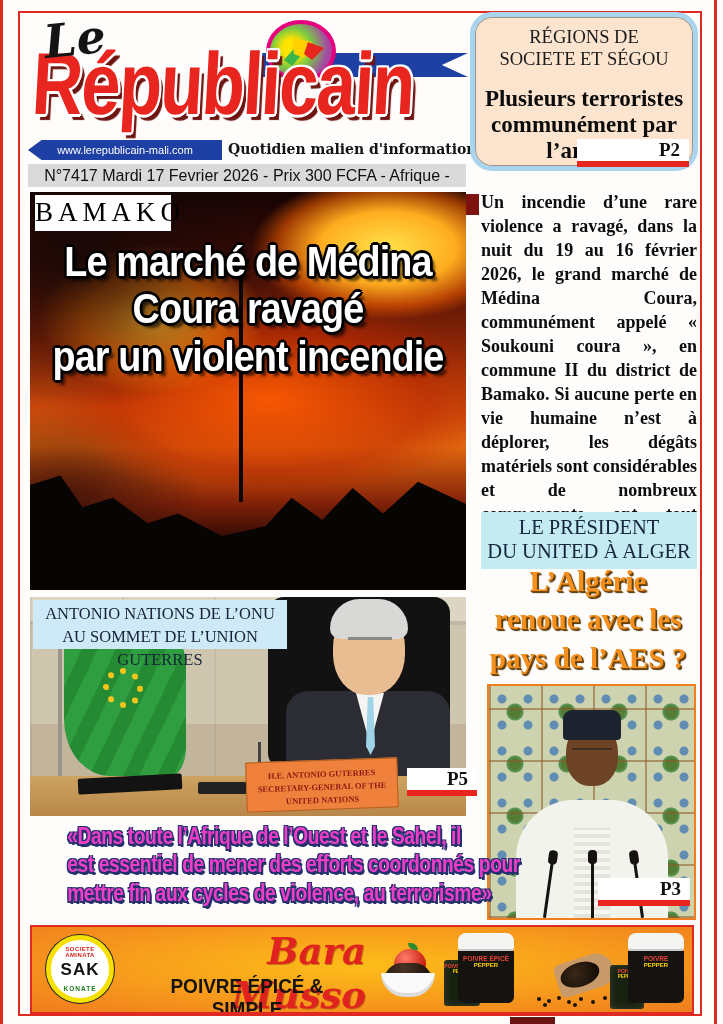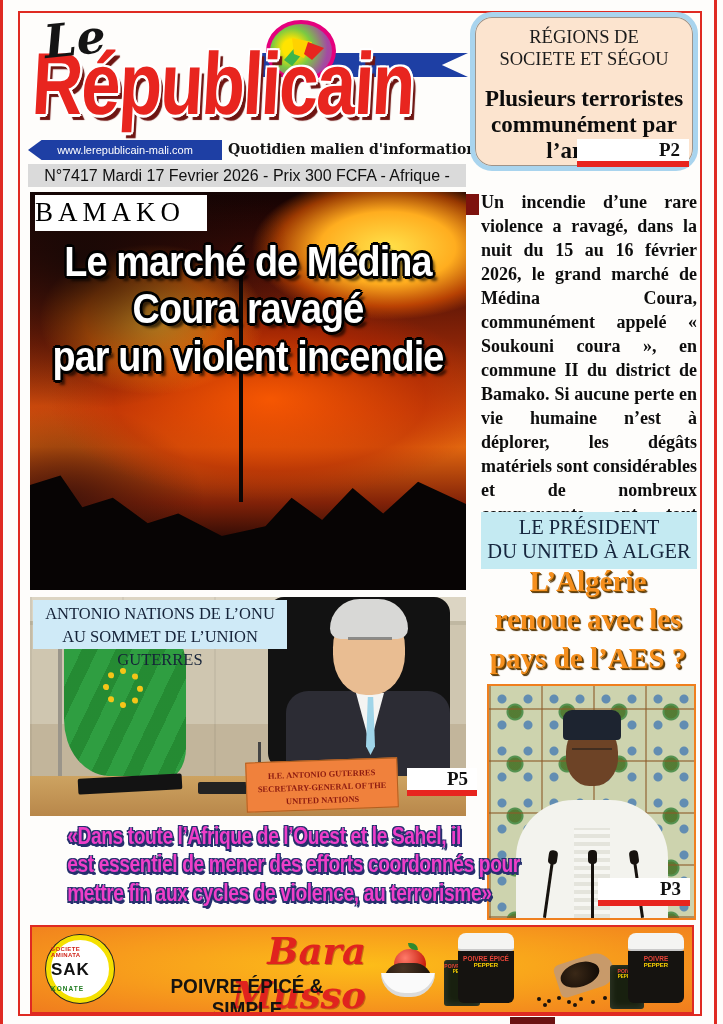--- a/index.html
+++ b/index.html
@@ -56,22 +56,22 @@
     radial-gradient(ellipse 150px 100px at 28% 32%,#ffb82e 0%,rgba(255,120,10,.8) 45%,transparent 75%),
     radial-gradient(ellipse 260px 120px at 55% 52%,rgba(255,90,0,.85),rgba(190,40,0,.5) 60%,transparent 85%),
     radial-gradient(ellipse 200px 140px at 8% 78%,rgba(60,18,10,.9),transparent 70%),
     linear-gradient(180deg,#140303 0%,#3c0b06 16%,#8a2407 38%,#cc4a0c 55%,#e2670f 64%,#822208 78%,#160404 90%,#050202 100%);}
   .fire-smoke{left:0;top:0;width:60%;height:55%;
     background:radial-gradient(ellipse at 20% 30%,rgba(20,8,6,.85),transparent 70%);}
   .fire-sil{left:0;bottom:0;width:100%;height:40%;background:#070404;
     clip-path:polygon(0 34%,7% 28%,12% 48%,19% 42%,27% 58%,34% 52%,44% 66%,54% 60%,60% 42%,67% 56%,74% 36%,81% 52%,89% 32%,100% 46%,100% 100%,0 100%);}
   .fire-pole{left:48%;top:18%;width:4px;height:60%;background:#0c0606;}
   .fire-pole::before{content:"";position:absolute;left:-6px;top:-6px;width:16px;height:6px;background:#0c0606;}
-  .bamako-box{left:5px;top:3px;width:172px;height:36px;background:#fff;
-    font-size:27px;letter-spacing:5px;text-align:left;line-height:35px;color:#000;}
+  .bamako-box{left:5px;top:3px;width:136px;height:36px;background:#fff;
+    font-size:27px;letter-spacing:5px;text-align:center;line-height:35px;color:#000;}
   .fire-head{left:0;top:46px;width:100%;text-align:center;
     font-family:"Liberation Sans",sans-serif;font-weight:bold;font-size:42px;
     letter-spacing:-1px;line-height:1.13;color:#fff;transform:scaleX(.9);
     text-shadow:-2px -2px 0 #000,2px -2px 0 #000,-2px 2px 0 #000,2px 2px 0 #000,
       0 -3px 0 #000,0 3px 0 #000,-3px 0 0 #000,3px 0 0 #000,5px 5px 3px rgba(0,0,0,.65);}
 
   
   .summary{left:481px;top:190px;width:216px;font-weight:bold;font-size:18px;
     line-height:24px;text-align:justify;color:#0d0d0d;}
   .summary .em{}
@@ -146,21 +146,21 @@
     font-family:"Liberation Sans",sans-serif;font-weight:bold;font-size:24px;
     letter-spacing:-.5px;line-height:1.18;color:#ee3ec8;transform:scaleX(.8);
     transform-origin:center top;white-space:nowrap;
     text-shadow:-1.5px -1.5px 0 #26306e,1.5px -1.5px 0 #26306e,-1.5px 1.5px 0 #26306e,
       1.5px 1.5px 0 #26306e,2.5px 2.5px 0 #26306e;}
 
   
   .ad{left:30px;top:925px;width:664px;height:89px;border:2px solid #df2a22;
     background:radial-gradient(ellipse at 50% 45%,#fdbd19 0%,#f79b1c 55%,#f07c1e 100%);overflow:hidden;}
   .sak{left:14px;top:8px;width:68px;height:68px;border-radius:50%;background:#fff;
-    border:5px solid #f5e000;box-shadow:0 0 0 1px #222;text-align:left;}
+    border:5px solid #f5e000;box-shadow:0 0 0 1px #222;text-align:center;}
   .sak-top{position:absolute;top:6px;width:100%;font-family:"Liberation Sans",sans-serif;
     font-weight:bold;font-size:6px;color:#d02318;letter-spacing:.4px;}
   .sak-mid{position:absolute;top:20px;width:100%;font-family:"Liberation Sans",sans-serif;
     font-weight:bold;font-size:17px;color:#111;letter-spacing:1px;}
   .sak-bot{position:absolute;bottom:6px;width:100%;font-family:"Liberation Sans",sans-serif;
     font-weight:bold;font-size:6.5px;color:#1c7a1c;letter-spacing:1px;}
   .ad-brand{left:96px;top:2px;width:238px;text-align:right;font-family:"DejaVu Serif",serif;
     font-style:italic;font-weight:bold;font-size:37px;color:#e0231e;
     text-shadow:1px 1px 0 rgba(120,20,10,.4);}
   .ad-line{left:96px;top:48px;width:238px;text-align:center;
@@ -241,21 +241,21 @@
   <div class="abs bamako-box">BAMAKO</div>
   <div class="abs fire-head">
     <div>Le marché de Médina</div>
     <div>Coura ravagé</div>
     <div>par un violent incendie</div>
   </div>
 </div>
 
 <div class="abs summary">
   <div class="abs summary-bullet"></div>
-  <span>Un incendie d’une rare violence a ravagé, dans la nuit du 15 au 16 février 2026, le grand marché de Médina Coura, communément appelé « </span><span class="em">Soukouni coura</span><span> », en commune II du district de Bamako. Si aucune perte en vie humaine n’est à déplorer, les dégâts matériels sont considérables et de nombreux commerçants ont tout perdu. Page 3</span>
+  <span>Un incendie d’une rare violence a ravagé, dans la nuit du 19 au 16 février 2026, le grand marché de Médina Coura, communément appelé « </span><span class="em">Soukouni coura</span><span> », en commune II du district de Bamako. Si aucune perte en vie humaine n’est à déplorer, les dégâts matériels sont considérables et de nombreux commerçants ont tout perdu. Page 3</span>
 </div>
 
 <div class="abs niger-kicker">
   <div>LE PRÉSIDENT</div>
   <div>DU UNITED À ALGER</div>
 </div>
 <div class="abs niger-head">
   <div>L’Algérie</div>
   <div>renoue avec les</div>
   <div>pays de l’AES ?</div>

